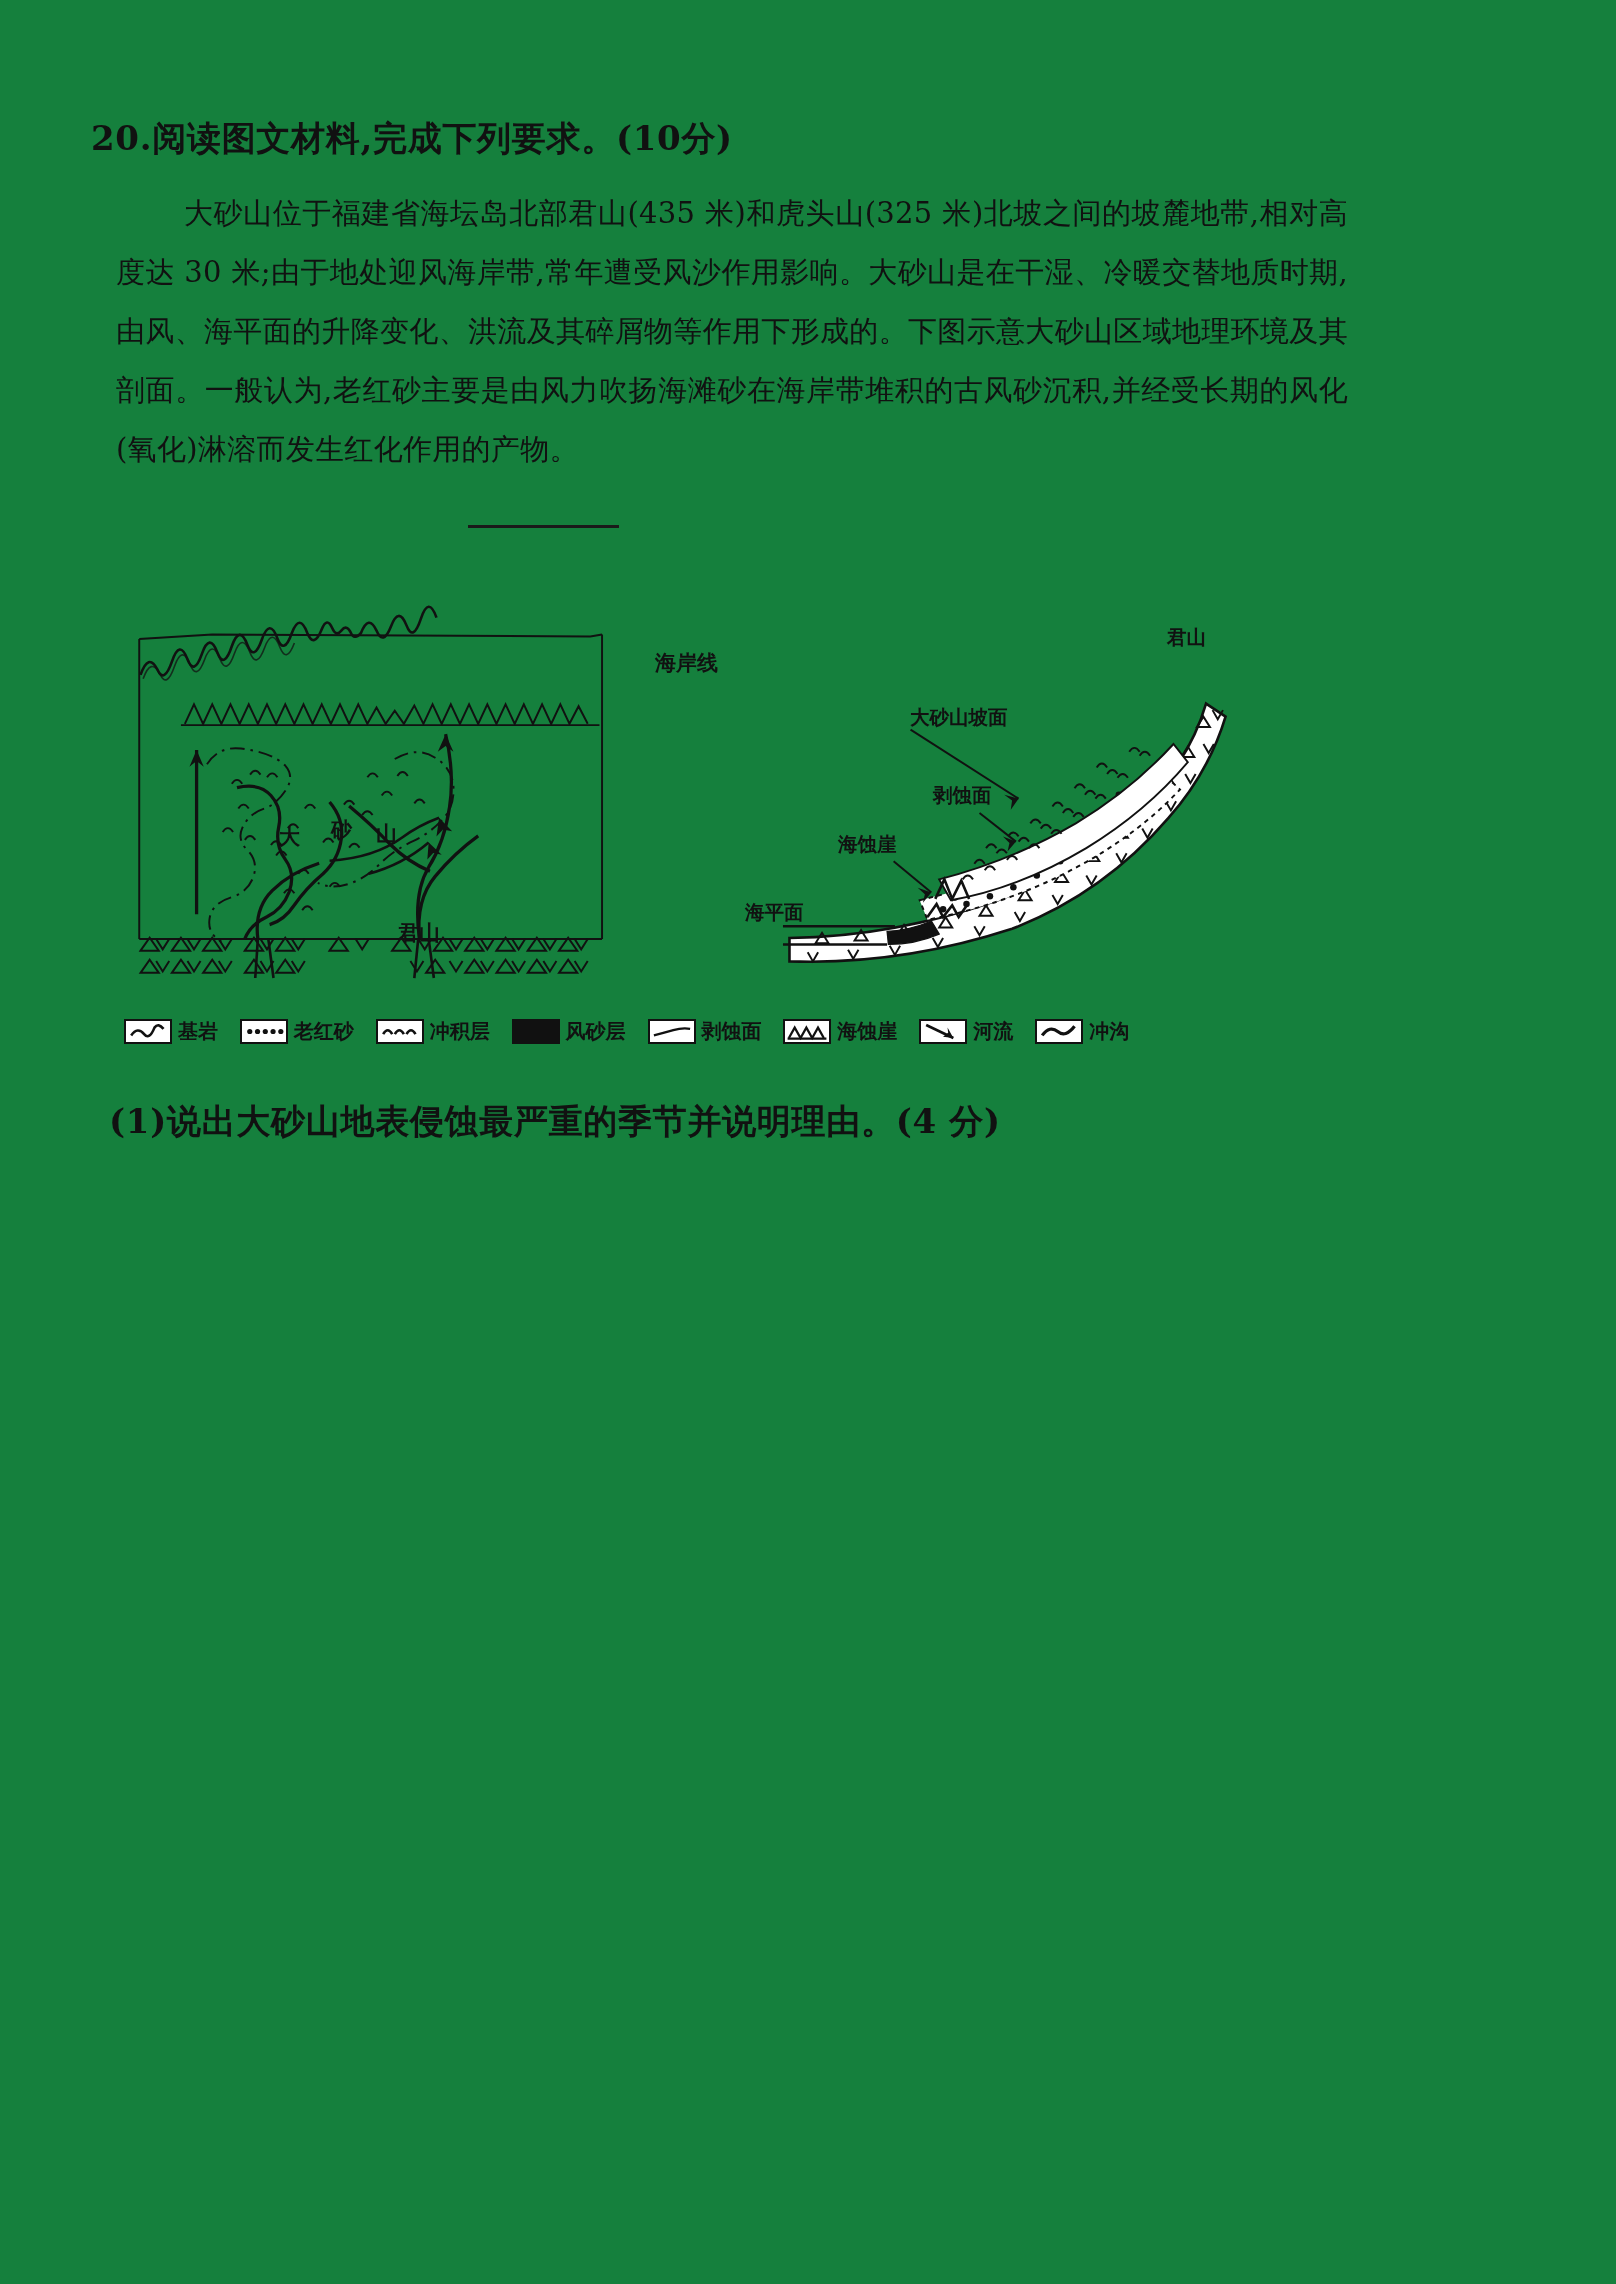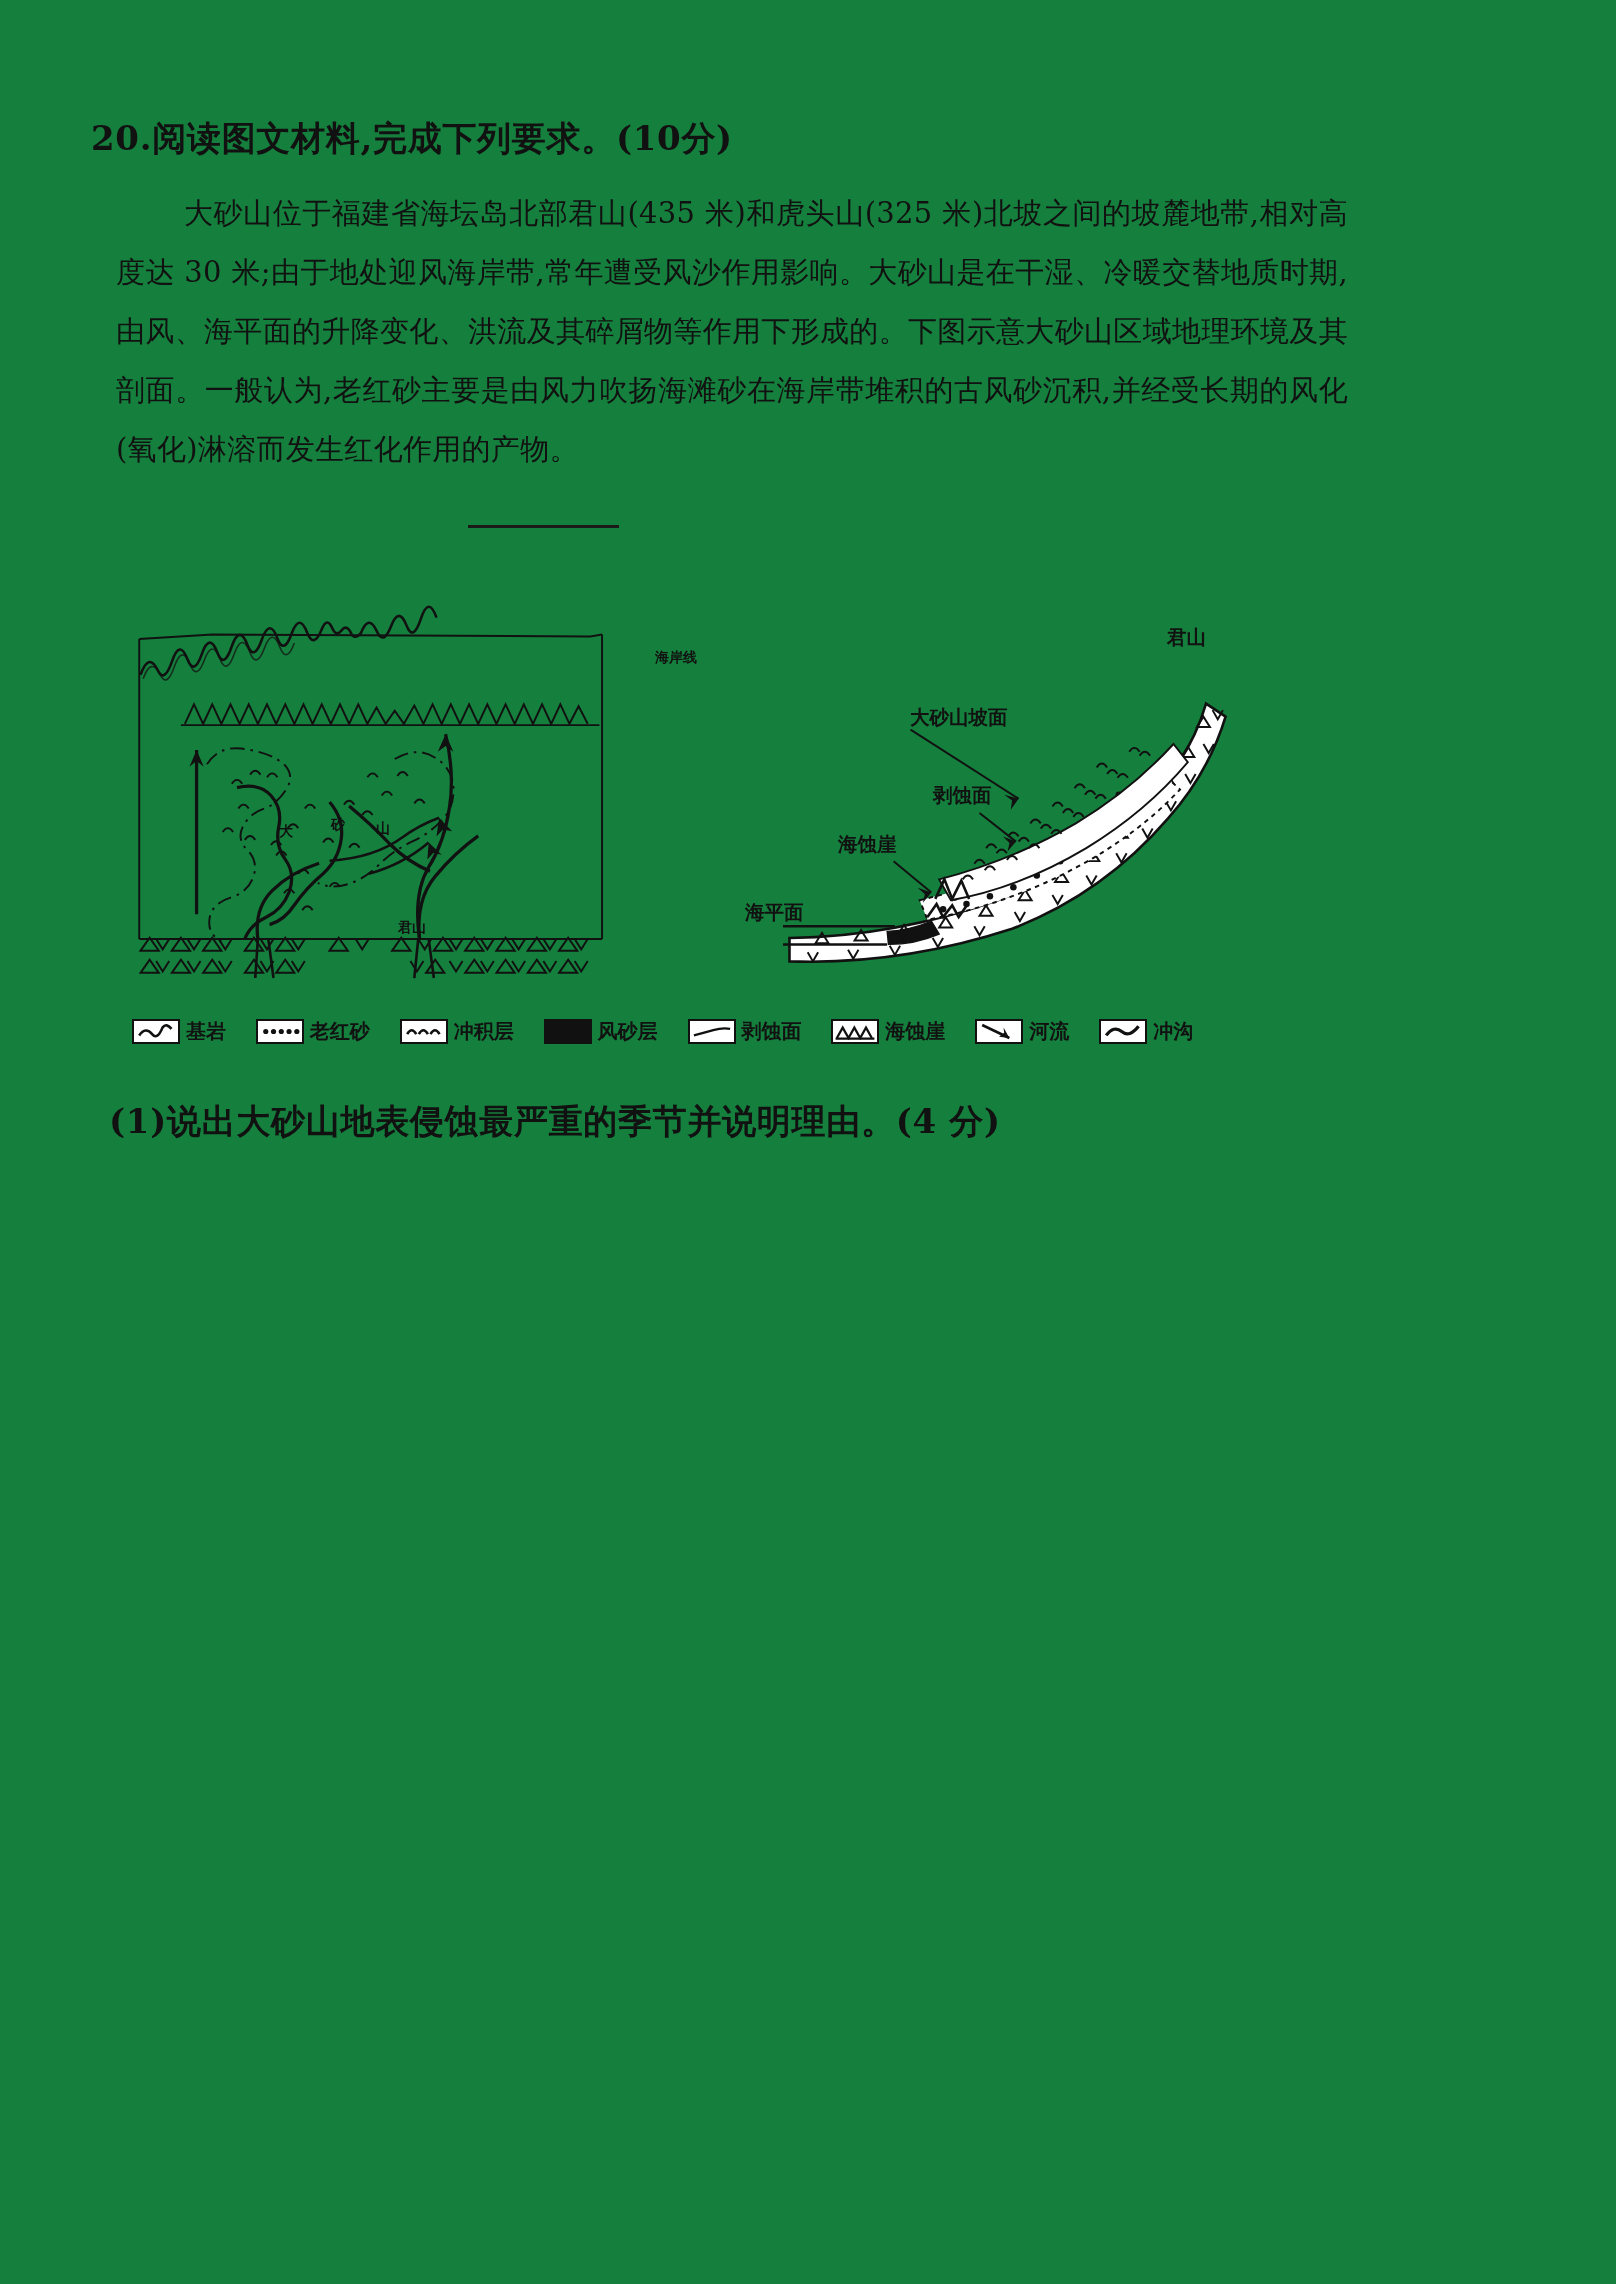--- a/index.html
+++ b/index.html
@@ -66,21 +66,21 @@
   .map-panel {
     position: absolute;
     left: 36px;
     top: 6.5px;
     width: 515px;
     height: 339px;
   }
 
   .label {
     position: absolute;
-    font-size: 14px;
+    font-size: 21px;
     font-weight: 700;
     white-space: nowrap;
     font-family: "DejaVu Serif", "Liberation Serif", serif;
   }
 
   .lbl-coast  { left: 521px; top: 36px; }
   .lbl-junshan-map { left: 264px; top: 306px; }
 
   .section-panel {
     position: absolute;
@@ -106,21 +106,20 @@
     height: 40px;
     display: flex;
     align-items: center;
     gap: 0px;
   }
   .leg-item {
     display: flex;
     align-items: center;
     margin-right: 22px;
     white-space: nowrap;
-    margin-left: 8px;
   }
   .leg-box {
     width: 48px;
     height: 25px;
     border: 2px solid #111;
     margin-right: 5.9px;
     position: relative;
     background: #fff;
     box-sizing: border-box;
     overflow: hidden;

